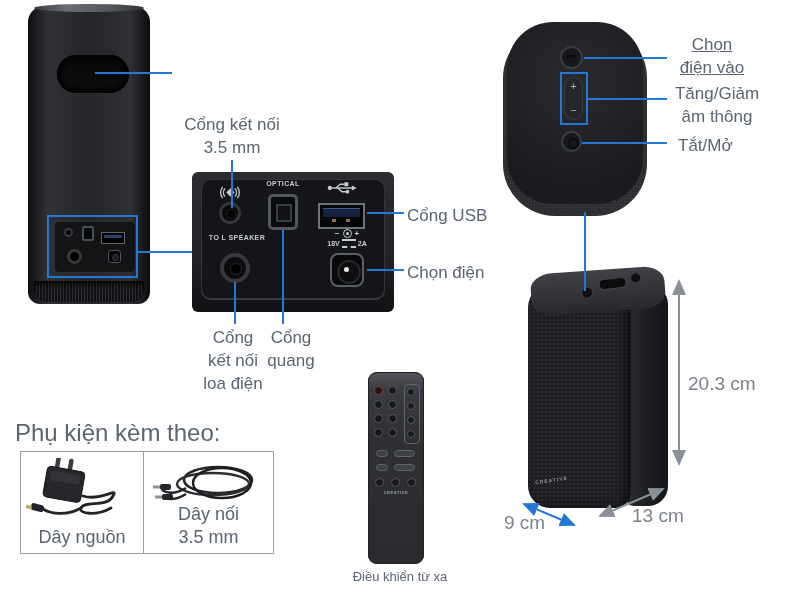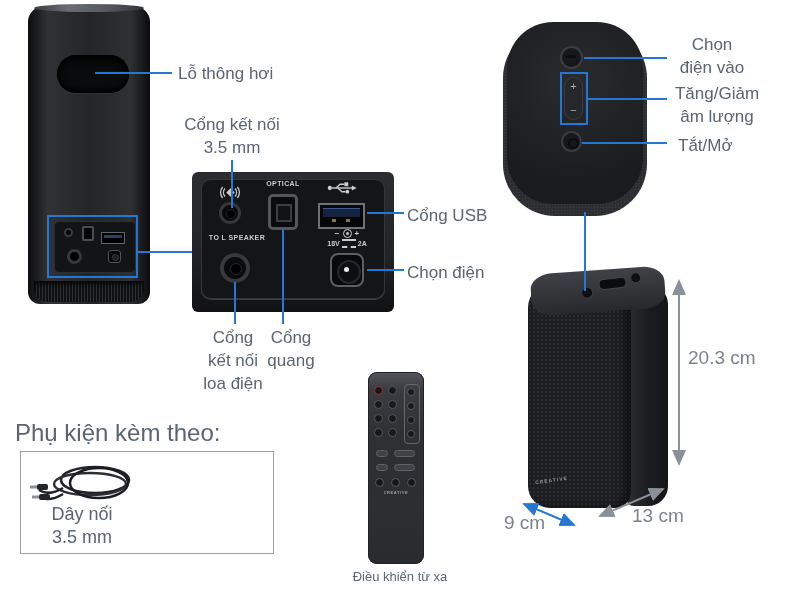--- a/index.html
+++ b/index.html
@@ -114,21 +114,20 @@
   <div class="abs vent"></div>
   <div class="abs tower-base"></div>
   <div class="abs minipanel">
     <div class="mp mp-jack1"></div>
     <div class="mp mp-opt"></div>
     <div class="mp mp-usb"></div>
     <div class="mp mp-jack2"></div>
     <div class="mp mp-dc"></div>
   </div>
 
-  <div class="lbl z6" style="left:178px;top:62px;">Lỗ thông hơi</div>
   <div class="lbl center z6" style="left:172px;top:113px;width:120px;">
     <div>Cổng kết nối</div>
     <div>3.5 mm</div>
   </div>
   <div class="lbl z6" style="left:407px;top:204px;">Cổng USB</div>
   <div class="lbl z6" style="left:407px;top:261px;">Chọn điện</div>
   <div class="lbl center z6" style="left:203px;top:326px;width:60px;">
     <div>Cổng</div>
     <div>kết nối</div>
     <div>loa điện</div>
@@ -182,40 +181,40 @@
 
   <div class="abs tv-fabric"></div>
   <div class="abs tv-face"></div>
   <div class="abs tv-btn tv-src"></div>
   <div class="abs tv-rocker">
     <span>+</span>
     <span>−</span>
   </div>
   <div class="abs tv-btn tv-pwr"></div>
 
-  <div class="lbl center z6" style="left:662px;top:33px;width:100px;">
+  <div class="lbl center z6" style="left:662px;top:33px;width:100px;text-decoration:underline;">
     <div>Chọn</div>
     <div>điện vào</div>
   </div>
   <div class="lbl center z6" style="left:667px;top:82px;width:100px;">
     <div>Tăng/Giảm</div>
-    <div>âm lượng</div>
+    <div>âm thông</div>
   </div>
   <div class="lbl z6" style="left:678px;top:134px;">Tắt/Mở</div>
 
   <div class="abs sp-side"></div>
   <div class="abs sp-front"></div>
   <div class="abs sp-top">
     <div class="b1"></div>
     <div class="pill"></div>
     <div class="b2"></div>
   </div>
   <div class="sp-logo">CREATIVE</div>
 
-  <div class="dim z6" style="left:688px;top:347px;">20.3 cm</div>
+  <div class="dim z6" style="left:688px;top:373px;">20.3 cm</div>
   <div class="dim z6" style="left:504px;top:512px;">9 cm</div>
   <div class="dim z6" style="left:632px;top:505px;">13 cm</div>
 
   <div class="abs remote">
     <div class="rb red" style="left:6px;top:14px;"></div>
     <div class="rb" style="left:20px;top:14px;"></div>
     <div class="rb" style="left:6px;top:28px;"></div>
     <div class="rb" style="left:20px;top:28px;"></div>
     <div class="rb" style="left:6px;top:42px;"></div>
     <div class="rb" style="left:20px;top:42px;"></div>
@@ -232,20 +231,35 @@
     <div class="rpill" style="left:26px;top:92px;width:21px;"></div>
     <div class="rb" style="left:7px;top:106px;"></div>
     <div class="rb" style="left:23px;top:106px;"></div>
     <div class="rb" style="left:39px;top:106px;"></div>
     <div class="rlogo">CREATIVE</div>
   </div>
   <div class="lbl center z6" style="left:330px;top:565px;width:140px;font-size:13px;">Điều khiển từ xa</div>
 
   <div class="lbl z6" style="left:15px;top:421px;font-size:24px;">Phụ kiện kèm theo:</div>
   <div class="abs accbox">
+    <div class="acccell">
+      <svg style="position:absolute;left:4px;top:6px;" width="114" height="62" viewBox="0 0 114 62">
+        <g transform="rotate(10 40 26)">
+          <rect x="27" y="0" width="4.5" height="14" rx="2" fill="#3c3e42"></rect>
+          <rect x="40" y="0" width="4.5" height="14" rx="2" fill="#3c3e42"></rect>
+          <rect x="20" y="11" width="38" height="31" rx="4" fill="#26272b" stroke="#141517"></rect>
+          <rect x="24" y="15" width="30" height="10" rx="2" fill="#323438"></rect>
+        </g>
+        <path d="M58 38 C76 44 94 28 88 38 C82 50 60 42 56 50 C53 56 72 58 86 50" fill="none" stroke="#232427" stroke-width="2.8" stroke-linecap="round"></path>
+        <path d="M56 50 C42 58 26 56 18 51" fill="none" stroke="#232427" stroke-width="2.8" stroke-linecap="round"></path>
+        <rect x="6" y="46" width="13" height="7" rx="2.5" fill="#232427" transform="rotate(14 12 49)"></rect>
+        <rect x="1" y="47.5" width="6" height="3.4" rx="1" fill="#bca567" transform="rotate(14 4 49)"></rect>
+      </svg>
+      <div class="acclabel">Dây nguồn</div>
+    </div>
     <div class="acccell">
       <svg style="position:absolute;left:8px;top:4px;" width="116" height="52" viewBox="0 0 116 52">
         <ellipse cx="66" cy="24" rx="34" ry="13" fill="none" stroke="#232427" stroke-width="2.6"></ellipse>
         <ellipse cx="61" cy="28" rx="36" ry="11" fill="none" stroke="#2c2e31" stroke-width="2.4"></ellipse>
         <ellipse cx="70" cy="27" rx="29" ry="15" fill="none" stroke="#1b1c1f" stroke-width="2.4"></ellipse>
         <path d="M34 32 C24 38 16 38 10 34" stroke="#232427" stroke-width="2.6" fill="none"></path>
         <rect x="8" y="28" width="11" height="6" rx="2" fill="#232427"></rect>
         <rect x="1" y="29.5" width="7" height="3" fill="#8d9095"></rect>
         <path d="M34 38 C26 43 18 44 12 42" stroke="#232427" stroke-width="2.6" fill="none"></path>
         <rect x="10" y="38" width="11" height="6" rx="2" fill="#232427"></rect>

